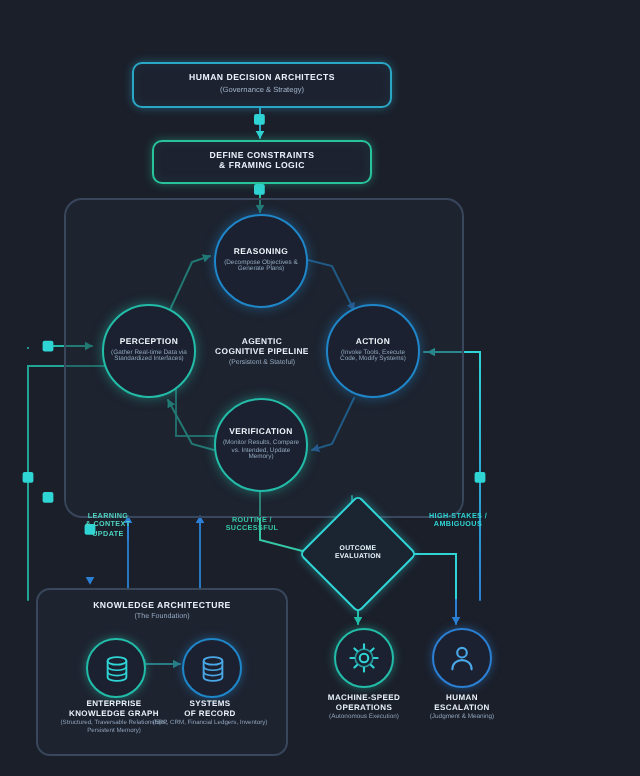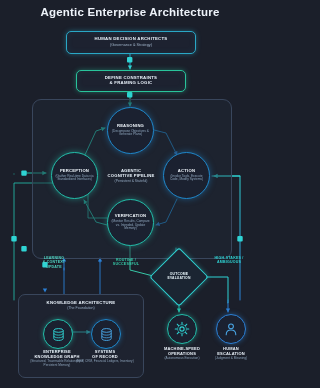--- a/index.html
+++ b/index.html
@@ -136,21 +136,20 @@
   .outcap .n{font-size:4px;font-weight:bold;color:#eaf2fa;letter-spacing:.2px;}
   .outcap .d{font-size:3.2px;color:#8ba1b8;margin-top:1px;}
   #out-machine{left:151px;top:314px;}
   #out-human{left:200px;top:314px;}
 </style>
 </head>
 <body>
 
 <div id="root">
 
-  <div class="title">Agentic Enterprise Architecture</div>
 
   <svg class="wires" viewBox="0 0 260 388">
     <defs>
       <marker id="ah-t" markerWidth="5" markerHeight="5" refX="3.6" refY="2.2" orient="auto">
         <path d="M0,0 L4,2.2 L0,4.4 z" fill="#23bca8"></path>
       </marker>
       <marker id="ah-c" markerWidth="5" markerHeight="5" refX="3.6" refY="2.2" orient="auto">
         <path d="M0,0 L4,2.2 L0,4.4 z" fill="#2fd4d4"></path>
       </marker>
       <marker id="ah-b" markerWidth="5" markerHeight="5" refX="3.6" refY="2.2" orient="auto">

